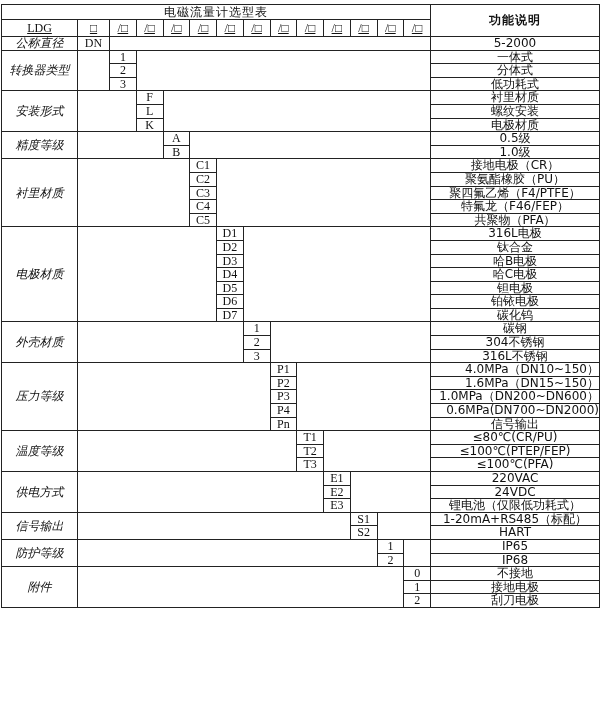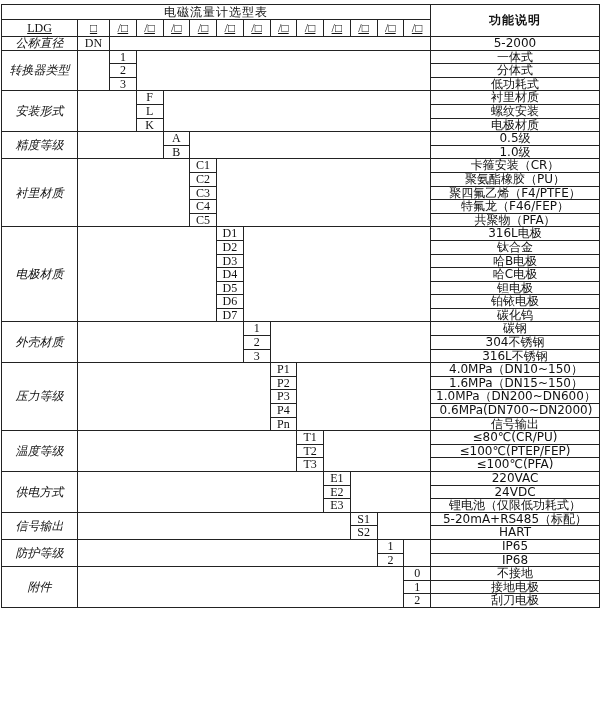--- a/index.html
+++ b/index.html
@@ -24,21 +24,21 @@
   }
   tr.r-title{height:15px;}
   tr.r-model{height:17px;text-decoration:underline;}
   td.title{font-size:13px;letter-spacing:1px;}
   td.fhead{font-size:13px;letter-spacing:1px;font-weight:bold;}
   td.ldg{text-align:left;padding-left:10px;font-family:"Liberation Serif","DejaVu Serif",serif;font-size:12px;}
   td.box{font-family:"Liberation Serif","DejaVu Serif",serif;font-size:11px;letter-spacing:0;}
   td.code{font-family:"Liberation Serif","DejaVu Serif",serif;font-size:12px;}
   td.glabel{font-size:12.5px;font-style:italic;}
   td.desc{font-size:12px;}
-  td.desc.left{text-align:center;padding-left:2px;}
+  td.desc.left{text-align:right;padding-left:2px;}
   td.gsep{border-top-width:2px;}
 </style>
 </head>
 <body>
 
 <table class="sel">
   <colgroup id="cols">
       <col style="width: 76px;">
       <col style="width: 32px;">
       <col style="width: 26.75px;">
@@ -121,21 +121,21 @@
       </tr>
       <tr>
         <td class="code">B</td>
         <td class="desc">1.0级</td>
       </tr>
       <tr>
         <td class="glabel gsep" rowspan="5">衬里材质</td>
         <td class="filler gsep" rowspan="5" colspan="4"></td>
         <td class="code gsep">C1</td>
         <td class="filler gsep" rowspan="5" colspan="8"></td>
-        <td class="desc gsep">卡箍安装（CR）</td>
+        <td class="desc gsep">接地电极（CR）</td>
       </tr>
       <tr>
         <td class="code">C2</td>
         <td class="desc">聚氨酯橡胶（PU）</td>
       </tr>
       <tr>
         <td class="code">C3</td>
         <td class="desc">聚四氟乙烯（F4/PTFE）</td>
       </tr>
       <tr>
@@ -243,21 +243,21 @@
       </tr>
       <tr>
         <td class="code">E3</td>
         <td class="desc">锂电池（仅限低功耗式）</td>
       </tr>
       <tr>
         <td class="glabel gsep" rowspan="2">信号输出</td>
         <td class="filler gsep" rowspan="2" colspan="10"></td>
         <td class="code gsep">S1</td>
         <td class="filler gsep" rowspan="2" colspan="2"></td>
-        <td class="desc gsep">5-20mA+RS485（标配）</td>
+        <td class="desc gsep">1-20mA+RS485（标配）</td>
       </tr>
       <tr>
         <td class="code">S2</td>
         <td class="desc">HART</td>
       </tr>
       <tr>
         <td class="glabel gsep" rowspan="2">防护等级</td>
         <td class="filler gsep" rowspan="2" colspan="11"></td>
         <td class="code gsep">1</td>
         <td class="filler gsep" rowspan="2" colspan="1"></td>

